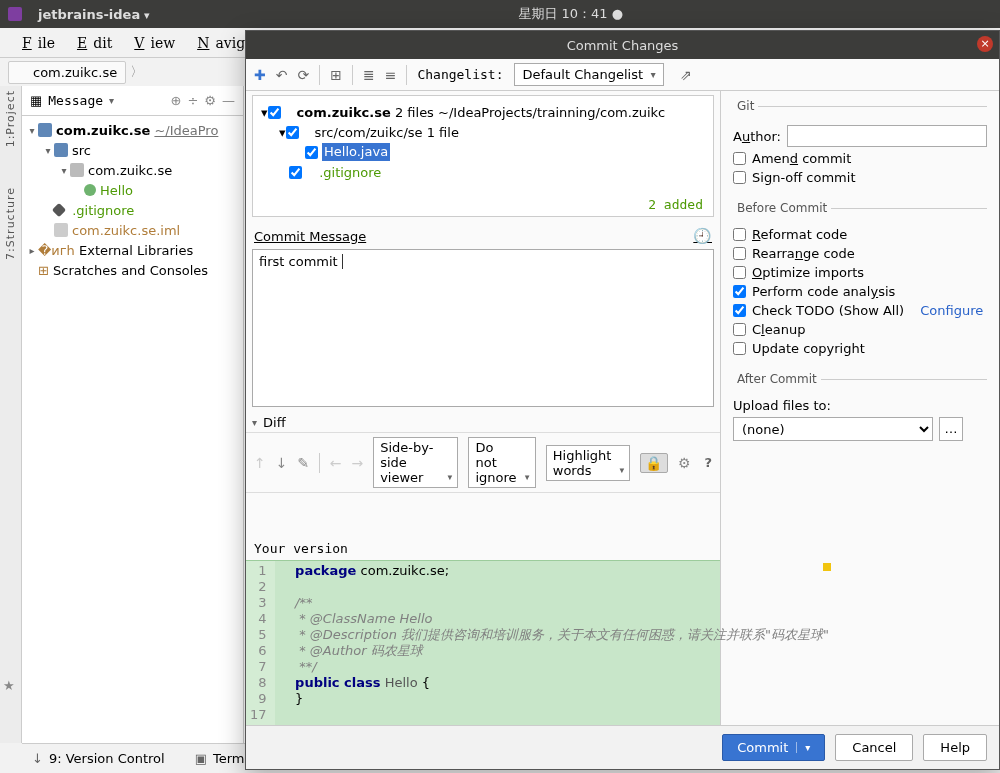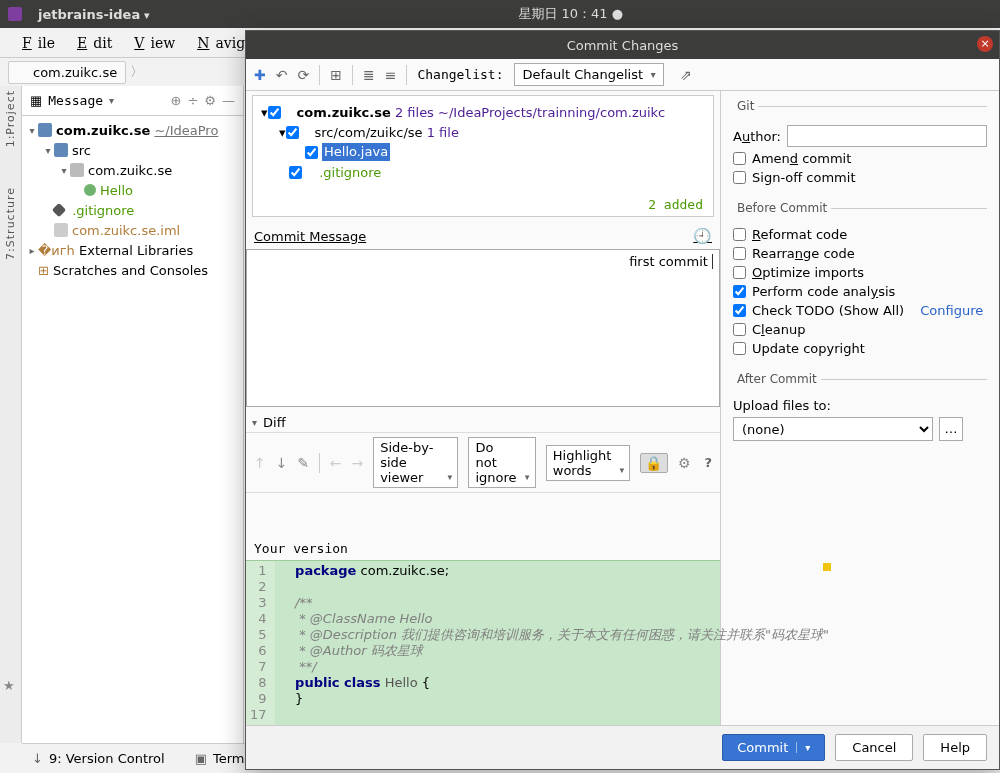--- a/index.html
+++ b/index.html
@@ -62,28 +62,28 @@
 
 .dlg-body{display:flex; height:calc(100% - 28px - 32px - 44px);}
 .dlg-left{width:475px; display:flex; flex-direction:column; border-right:1px solid #ccc;}
 .dlg-right{flex:1; padding:8px 12px; overflow:hidden;}
 
 .change-tree{flex:0 0 auto; padding:6px 0 2px 8px; font-family:"DejaVu Sans Mono",monospace; font-size:13px; position:relative; background:#fff;}
 .change-tree .row{display:flex; align-items:center; height:20px; white-space:nowrap;}
 .change-tree .cb{width:13px;height:13px;margin-right:4px;}
 .change-tree .hl{background:#3874d1;color:#fff; padding:1px 2px;}
 .change-tree .green{color:#4e9a06;}
-.change-tree .gray{color:#4c1d95;}
+.change-tree .gray{color:#000000;}
 .change-added{position:absolute; right:10px; bottom:4px; color:#4e9a06; font-family:"DejaVu Sans Mono",monospace;}
 .chg-box{border:1px solid #ccc; margin:4px 6px 4px 6px; height:174px; position:relative; background:#fff;}
 .chg-box .change-tree{border:none; height:100%;}
 
 .msg-label{font-family:"DejaVu Sans Mono",monospace; padding:6px 8px 4px; text-decoration:underline; display:flex; align-items:center;}
 .msg-label .hist{margin-left:auto; color:#999; font-size:15px;}
-.msg-box{flex:0 0 auto; margin:0 0; border:1px solid #aaa; height:158px; background:#fff; padding:4px 6px; font-family:"DejaVu Sans Mono",monospace;text-align:right;}
+.msg-box{flex:0 0 auto; margin:0 6px; border:1px solid #aaa; height:158px; background:#fff; padding:4px 6px; font-family:"DejaVu Sans Mono",monospace;}
 .msg-box .caret{border-right:1px solid #333; animation:none;}
 
 .diff-sec{margin-top:6px;}
 .diff-head{display:flex; align-items:center; padding:2px 6px; font-family:"DejaVu Sans Mono",monospace;}
 .diff-head .tw{font-size:10px; color:#666; margin-right:6px;}
 .diff-tools{display:flex; align-items:center; gap:10px; padding:4px 8px; border-top:1px solid #ddd; border-bottom:1px solid #ddd;}
 .diff-tools .ic{color:#888; font-size:14px;}
 .diff-tools .ic.dis{color:#ccc;}
 .diff-tools .sel{border:1px solid #aaa; background:#fff; padding:2px 18px 2px 6px; font-family:"DejaVu Sans Mono",monospace; font-size:12px; position:relative;}
 .diff-tools .sel::after{content:"▾"; position:absolute; right:4px; color:#666;}

